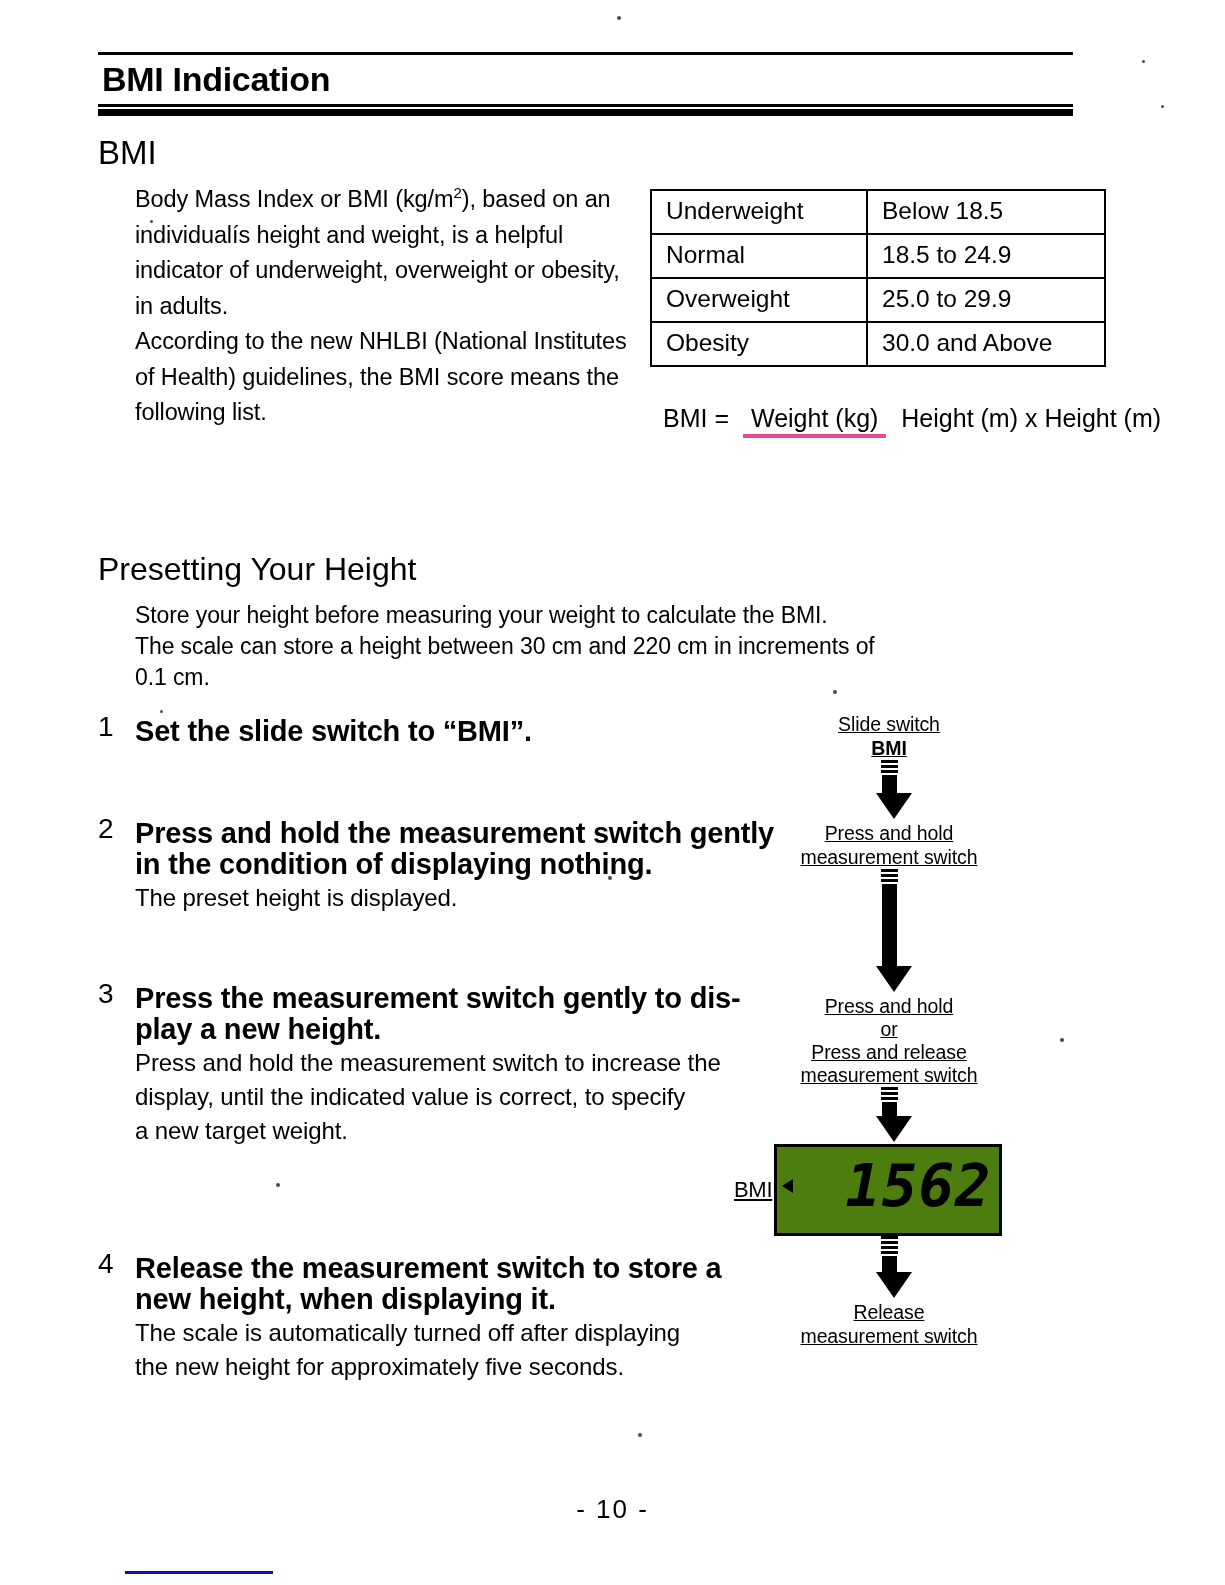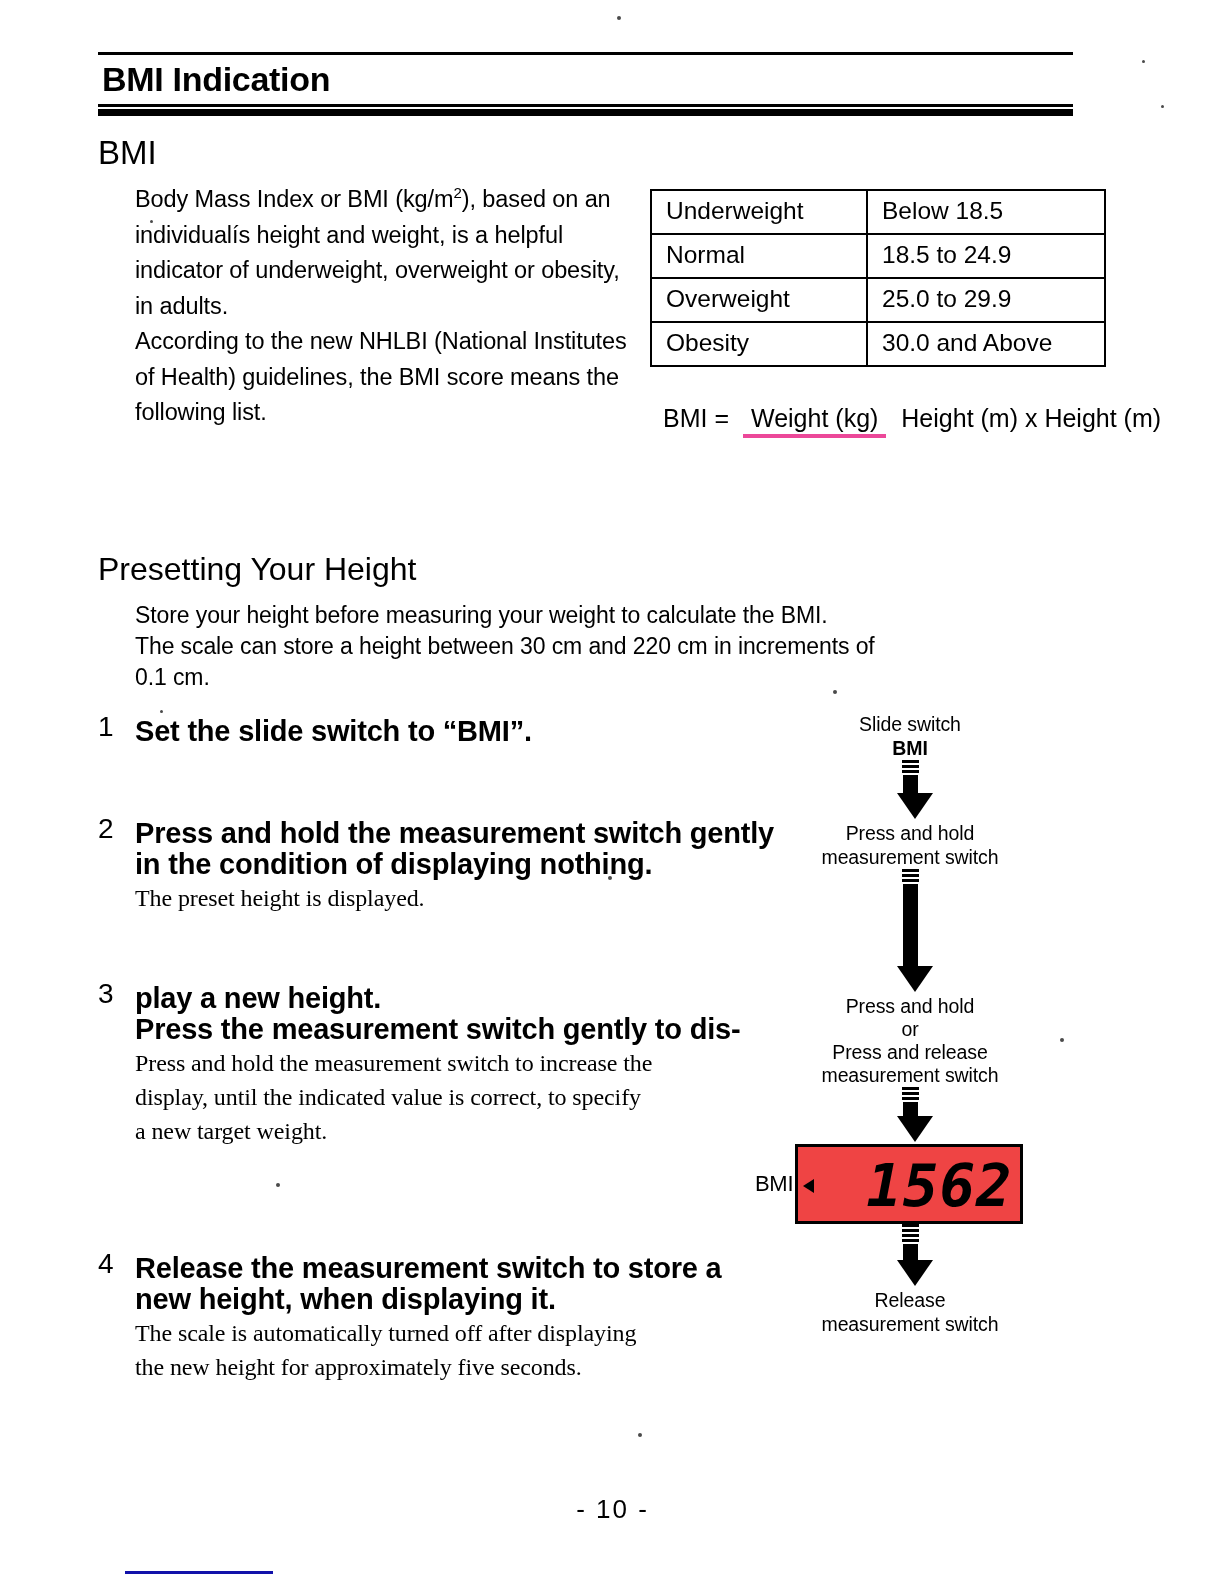--- a/index.html
+++ b/index.html
@@ -147,37 +147,38 @@
   }
   .step .body { padding-left: 37px; }
   .step .bold-text {
     font-size: 29px;
     font-weight: bold;
     line-height: 31px;
     letter-spacing: -0.2px;
     margin: 0;
   }
   .step .note {
-    font-family: Liberation Serif, serif;
+    font-family: Liberation Sans, sans-serif;
     font-size: 24px;
     line-height: 32px;
     margin: 2px 0 0 0;
     letter-spacing: -0.1px;
   }
   #step-1 { top: 716px; }
   #step-2 { top: 818px; }
   #step-3 { top: 983px; }
   #step-4 { top: 1253px; }
 
   
   #diagram {
     position: absolute;
-    left: 755px;
+    left: 734px;
     top: 712px;
     width: 310px;
+    text-decoration: underline;
   }
   .dlabel {
     text-align: center;
     font-size: 19.5px;
     line-height: 24px;
     letter-spacing: -0.1px;
     white-space: nowrap;
   }
   .dlabel.narrow { line-height: 23px; }
 
@@ -223,23 +224,23 @@
   }
   #lcd-bmi-label {
     font-size: 22px;
     letter-spacing: -0.3px;
     padding-right: 2px;
     white-space: nowrap;
   }
   #lcd-box {
     border: 3px solid #000;
     width: 228px;
-    height: 80px;
+    height: 92px;
     position: relative;
-    background: #ef4444;
+    background: #4d7c0f;
     box-sizing: border-box;
   }
   #lcd-pointer {
     position: absolute;
     left: 5px;
     top: 32px;
     width: 0; height: 0;
     border-top: 7px solid transparent;
     border-bottom: 7px solid transparent;
     border-right: 11px solid #000;
@@ -350,22 +351,22 @@
     <div class="body">
       <p class="bold-text">Press and hold the measurement switch gently</p>
       <p class="bold-text">in the condition of displaying nothing.</p>
       <p class="note">The preset height is displayed.</p>
     </div>
   </div>
 
   <div class="step" id="step-3">
     <span class="num">3</span>
     <div class="body">
+      <p class="bold-text">Press the measurement switch gently to dis-</p>
       <p class="bold-text">play a new height.</p>
-      <p class="bold-text">Press the measurement switch gently to dis-</p>
       <p class="note">Press and hold the measurement switch to increase the</p>
       <p class="note">display, until the indicated value is correct, to specify</p>
       <p class="note">a new target weight.</p>
     </div>
   </div>
 
   <div class="step" id="step-4">
     <span class="num">4</span>
     <div class="body">
       <p class="bold-text">Release the measurement switch to store a</p>

